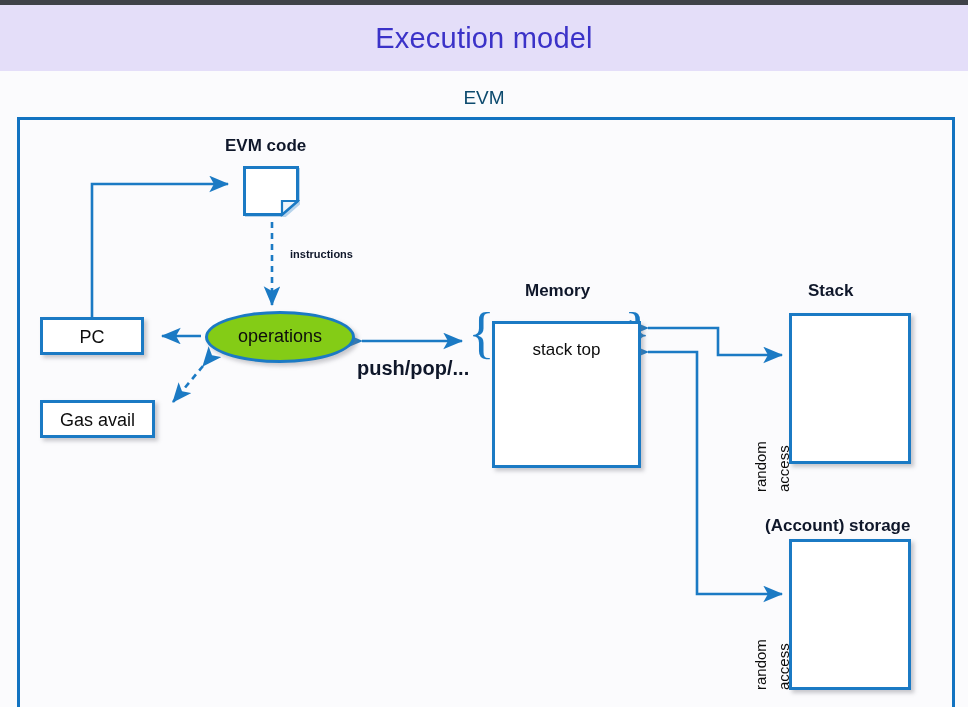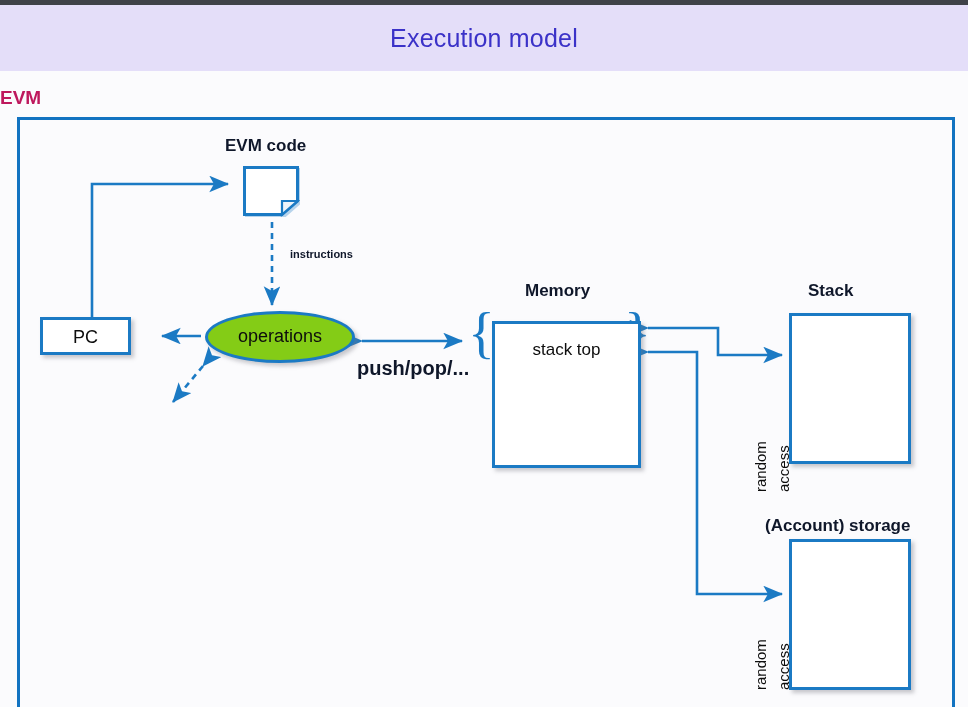--- a/index.html
+++ b/index.html
@@ -30,33 +30,33 @@
     left: 0; top: 5px;
     width: 968px; height: 66px;
     background: #e4def9;
   }
   #slide-title {
     position: absolute;
     left: 0; top: 5px;
     width: 968px; height: 66px;
     line-height: 66px;
     text-align: center;
-    font-size: 25px;
+    font-size: 29px;
     color: #3b32c8;
     letter-spacing: 0.2px;
     white-space: nowrap;
   }
   
   #evm-label {
     position: absolute;
     left: 0; top: 87px;
     width: 968px;
+    text-align: center;
     font-size: 19px;
-    color: #be185d;
-    font-weight: bold;
+    color: #0c4a6e;
   }
   #evm-frame {
     position: absolute;
     left: 17px; top: 117px;
     width: 938px; height: 590px;
     border: 3px solid #1273c1;
     border-bottom: none;
     box-sizing: border-box;
     background: transparent;
   }
@@ -77,21 +77,21 @@
   }
   .box-text {
     position: absolute;
     width: 100%;
     text-align: center;
     font-size: 18px;
     color: #0d0d0d;
     white-space: nowrap;
   }
   
-  #pc-box  { left: 40px; top: 317px; width: 91px; height: 38px; }
+  #pc-box  { left: 40px; top: 317px; width: 104px; height: 38px; }
   #pc-box .box-text  { top: 7px; }
   #gas-box { left: 40px; top: 400px; width: 115px; height: 38px; }
   #gas-box .box-text { top: 7px; }
 
   
   #code-icon {
     position: absolute;
     left: 242px; top: 165px;
     width: 58px; height: 52px;
   }
@@ -198,20 +198,23 @@
     <path d="M2.5,2.5 L55.5,2.5 L55.5,36 L40,49.5 L2.5,49.5 Z" fill="#ffffff" stroke="#1b7ac4" stroke-width="3"></path>
     <path d="M40,49.5 L40,36 L55.5,36 Z" fill="#eef4fa" stroke="#1b7ac4" stroke-width="2.2"></path>
   </svg>
 
   <div id="instructions-label" class="node-label">instructions</div>
 
   <div id="pc-box" class="box">
     <div class="box-text">PC</div>
   </div>
 
+  <div id="gas-box" class="box">
+    <div class="box-text">Gas avail</div>
+  </div>
 
   <div id="ops-ellipse">
     <div class="box-text">operations</div>
   </div>
 
   <div id="pushpop-label" class="node-label">push/pop/...</div>
 
   <div id="stack-label" class="node-label">Memory</div>
   <div id="brace-left" class="brace">{</div>
   <div id="brace-right" class="brace">}</div>

